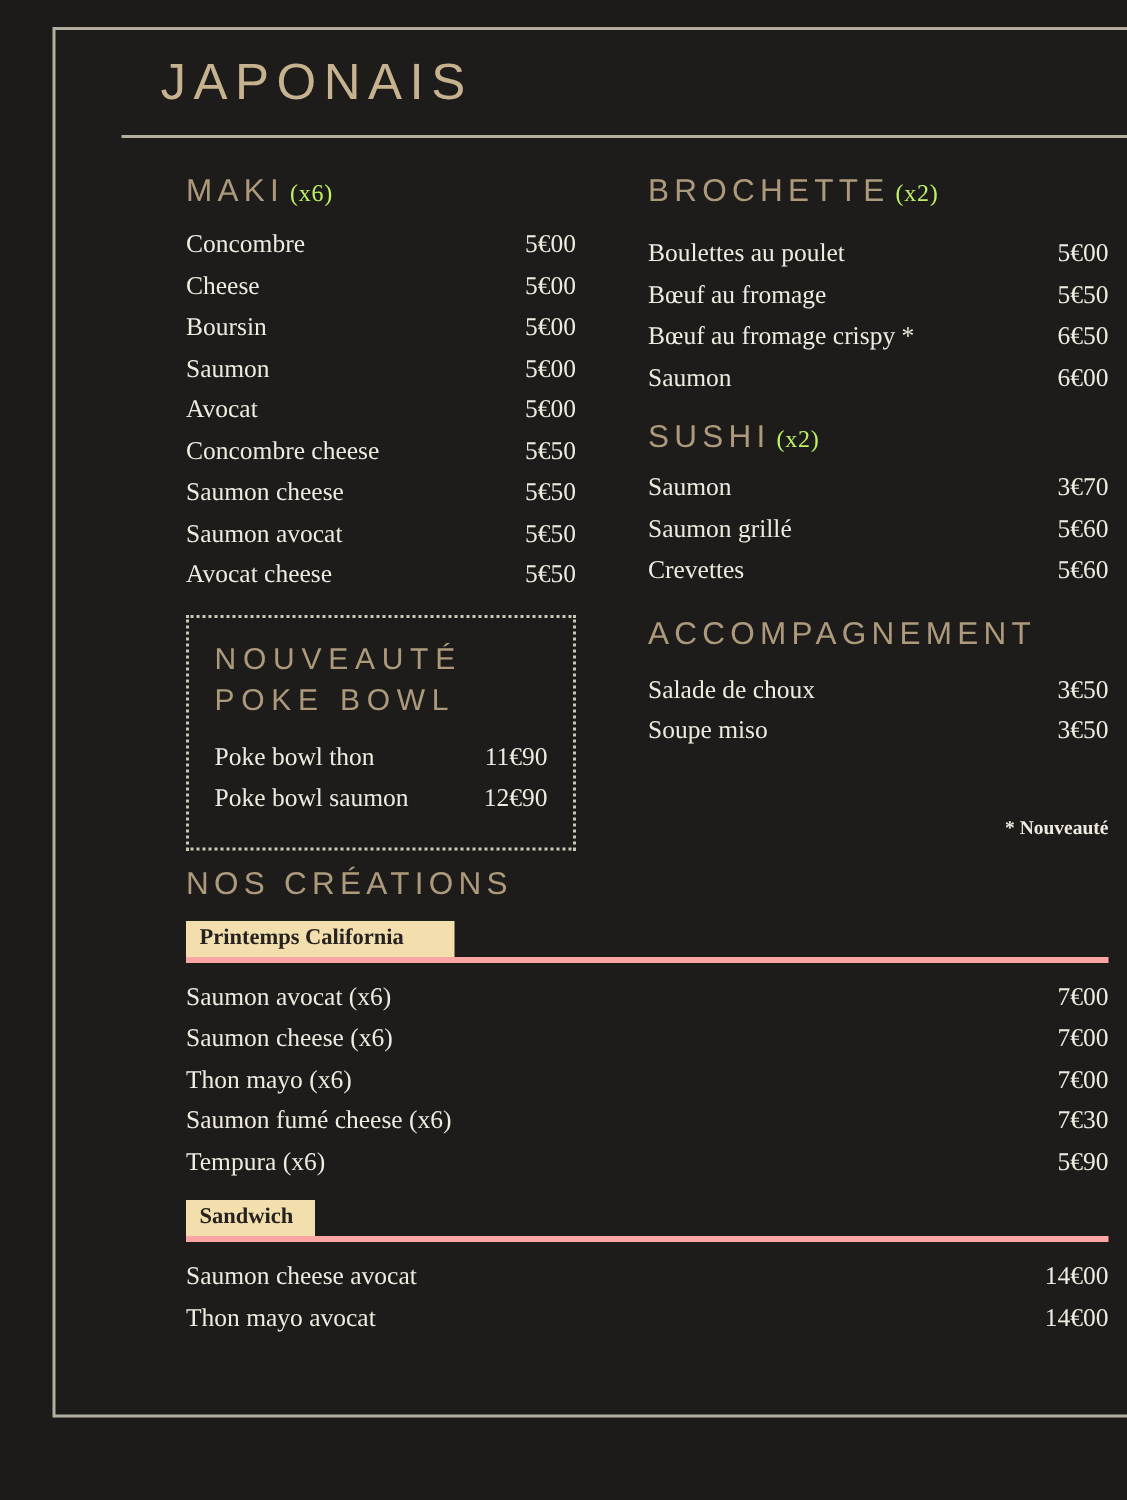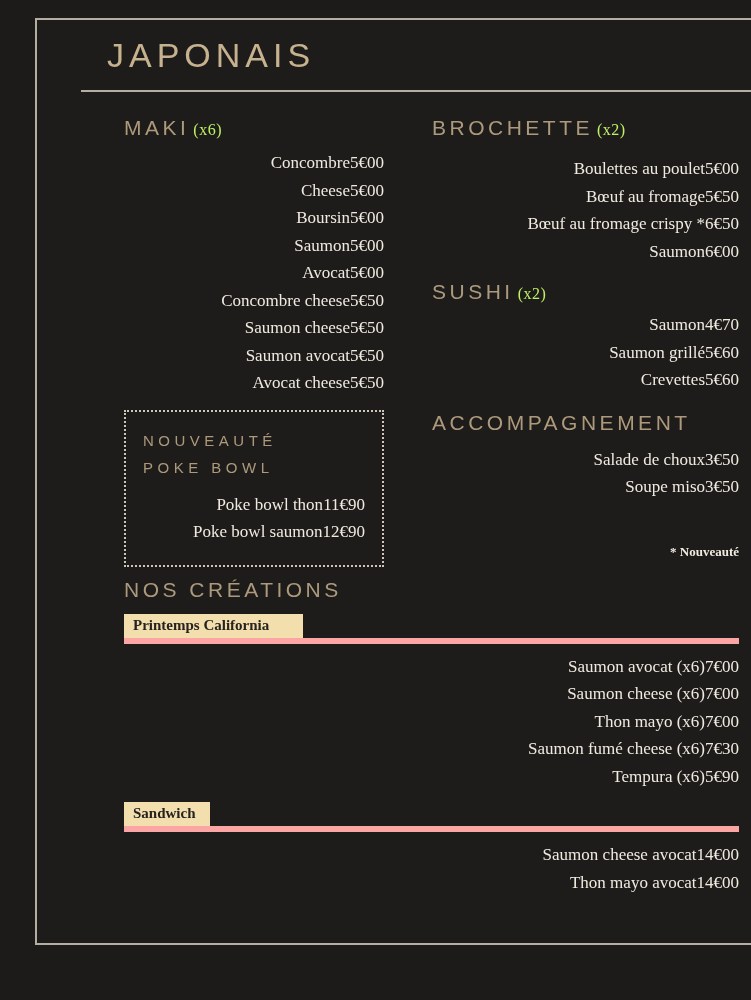--- a/index.html
+++ b/index.html
@@ -48,40 +48,40 @@
   .section-title .suffix {
     font-family: "Liberation Serif", serif;
     font-weight: 400;
     font-size: 16px;
     letter-spacing: 0.5px;
     color: #bef264;
     margin-left: 4px;
   }
   .menu-row {
     display: flex;
-    justify-content: flex-end;
+    justify-content: space-between;
     align-items: baseline;
     font-size: 17px;
     line-height: 27.5px;
     color: #f0ebe1;
   }
   .menu-row .item-name { white-space: nowrap; }
   .menu-row .item-price { white-space: nowrap; }
 
   .maki-title { margin-bottom: 7px; }
 
   .poke-box {
     margin-top: 13px;
     border: 2px dotted #ccc7b8;
     padding: 15px 17px 19px 17px;
   }
   .poke-title {
     font-family: "Liberation Sans", sans-serif;
     font-weight: 300;
-    font-size: 15px;
+    font-size: 20px;
     letter-spacing: 4.5px;
     color: #ad9a7c;
     line-height: 27px;
   }
   .poke-items { margin-top: 10px; }
 
   .brochette-title { margin-bottom: 13px; }
   .sushi-block { margin-top: 15px; }
   .sushi-title { margin-bottom: 5px; }
   .accomp-block { margin-top: 17px; }
@@ -90,21 +90,21 @@
     margin-top: 43px;
     text-align: right;
     font-weight: bold;
     font-size: 13px;
     color: #f0ebe1;
   }
 
   .creations { margin-top: 11px; }
   .creations-title { margin-bottom: 2px; }
   .group-header {
-    border-bottom: 6px solid #fca5a5;
+    border-bottom: 4px solid #fca5a5;
     margin-top: 12px;
     line-height: 0;
   }
   .group-tab {
     display: inline-block;
     background: #f3dfae;
     color: #25221f;
     font-weight: bold;
     font-size: 15px;
     line-height: 17px;
@@ -208,21 +208,21 @@
             </div>
           </div>
 
         <div class="sushi-block">
           <div class="section-title sushi-title">
             <span>SUSHI</span><span class="suffix">(x2)</span>
           </div>
           <div>
               <div class="menu-row">
                 <span class="item-name">Saumon</span>
-                <span class="item-price">4€70</span>
+                <span class="item-price">3€70</span>
               </div>
               <div class="menu-row">
                 <span class="item-name">Saumon grillé</span>
                 <span class="item-price">5€60</span>
               </div>
               <div class="menu-row">
                 <span class="item-name">Crevettes</span>
                 <span class="item-price">5€60</span>
               </div>
             </div>

